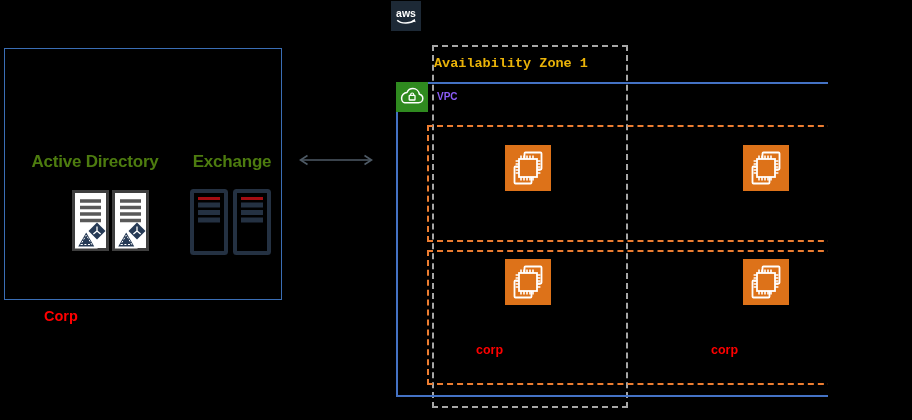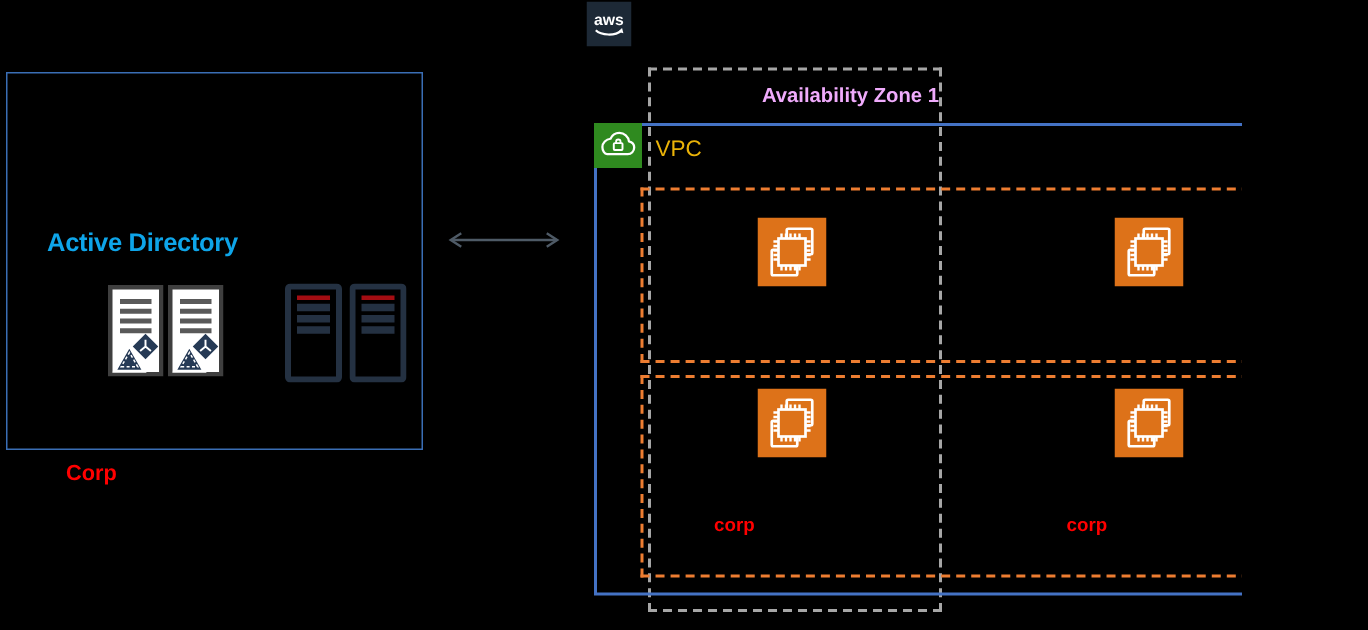--- a/index.html
+++ b/index.html
@@ -5,38 +5,38 @@
   html,body{margin:0;padding:0;background:#000;}
   *{box-sizing:border-box;}
   .canvas{
     position:relative;width:828px;height:420px;background:#000;overflow:hidden;
     font-family:"Liberation Sans",sans-serif;
   }
   .abs{position:absolute;}
 
   
   .onprem-box{left:4px;top:48px;width:278px;height:252px;border:1.5px solid #3a6eb5;}
-  .svc-title{color:#0ea5e9;font-weight:bold;font-size:17px;text-align:center;letter-spacing:-0.2px;}
+  .svc-title{color:#4d7c0f;font-weight:bold;font-size:17px;text-align:center;letter-spacing:-0.2px;}
   .ad-title{left:12px;top:103px;width:156px;}
   .ex-title{left:178px;top:103px;width:98px;}
   .corp-left{left:39px;top:259px;color:#ff0000;font-weight:bold;font-size:14.5px;}
 
   
   .connector{left:293px;top:152px;width:86px;height:16px;}
 
   
   .az-box{top:45px;width:196px;height:363px;border:2px dashed #a6a6a6;z-index:1;}
   .az1{left:432px;}
   .az2{left:668px;}
-  .az-label{margin-top:9px;text-align:right;color:#f0abfc;font-weight:bold;font-size:13.5px;}
+  .az-label{margin-top:9px;text-align:left;color:#eab308;font-weight:bold;font-size:13.5px;font-family:Liberation Mono, monospace;}
 
   
   .vpc-box{left:396px;top:82px;width:499px;height:315px;border:2px solid #4472c4;z-index:2;}
   .vpc-icon{left:396px;top:82px;width:32px;height:30px;z-index:5;}
-  .vpc-label{left:437px;top:91px;color:#eab308;font-weight:normal;font-size:15px;z-index:5;}
+  .vpc-label{left:437px;top:91px;color:#8b5cf6;font-weight:bold;font-size:10px;z-index:5;}
 
   
   .subnet-box{left:427px;width:457px;border:2px dashed #ed7d31;z-index:3;}
   .subnet-top{top:125px;height:117px;}
   .subnet-bottom{top:250px;height:135px;}
   .corp-small{color:#ff0000;font-weight:bold;font-size:12.5px;z-index:4;}
   .corp-az1{left:476px;top:343px;}
   .corp-az2{left:711px;top:343px;}
 
   
@@ -91,20 +91,21 @@
 
   <svg class="abs aws-logo" viewBox="0 0 30 30">
     <rect width="30" height="30" fill="#1d2936"></rect>
     <text x="15" y="15.5" fill="#ffffff" font-size="10.5" font-weight="bold" text-anchor="middle" font-family="Liberation Sans, sans-serif">aws</text>
     <path d="M6.2 19.2 c3.6 3.6 13 3.8 17.2 0.2" fill="none" stroke="#fff" stroke-width="1.5"></path>
     <path d="M23.7 17.7 l0.9 3.5 l-3.5 -1.1 z" fill="#fff"></path>
   </svg>
 
   <div class="abs onprem-box">
     <div class="abs svc-title ad-title">Active Directory</div>
+    <div class="abs svc-title ex-title">Exchange</div>
 
     <svg class="abs ad-icon ad-1">
         <use href="#sym-ad"></use>
       </svg>
     <svg class="abs ad-icon ad-2">
         <use href="#sym-ad"></use>
       </svg>
     <svg class="abs ex-icon ex-1">
         <use href="#sym-ex"></use>
       </svg>

